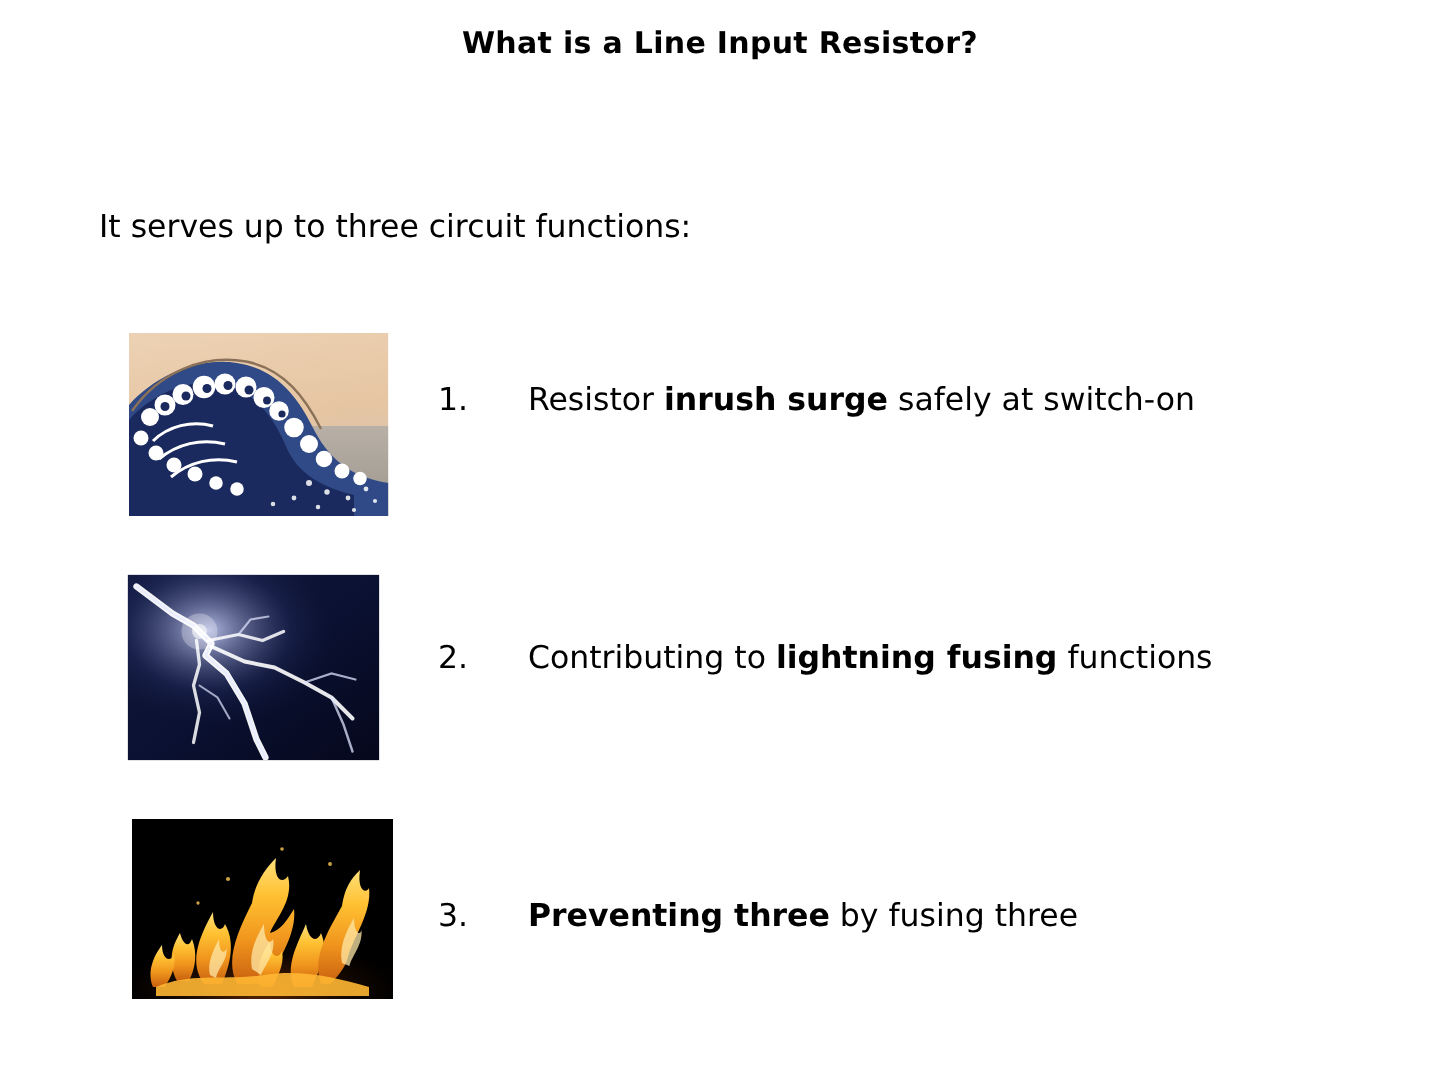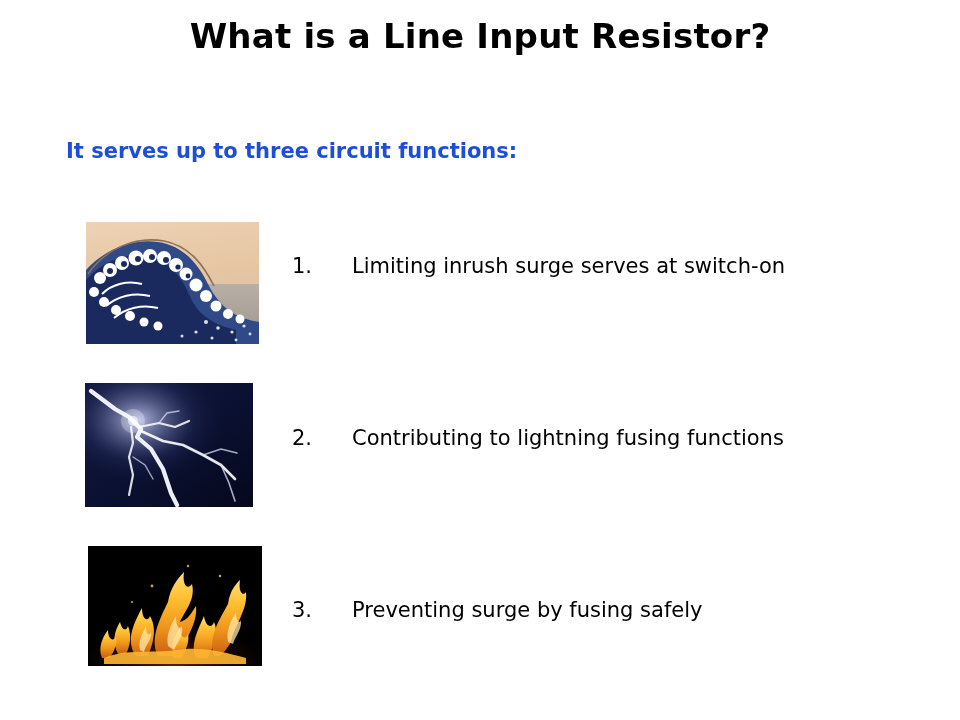--- a/index.html
+++ b/index.html
@@ -21,34 +21,34 @@
     height: 720px;
   }
 
   
   .slide-title {
     position: absolute;
     left: 0;
     top: 16px;
     width: 960px;
     text-align: center;
-    font-size: 34px;
+    font-size: 20px;
     font-weight: bold;
     letter-spacing: 0.2px;
     color: #000000;
   }
 
   
   .intro-line {
     position: absolute;
     left: 66px;
     top: 139px;
     font-size: 21px;
-    font-weight: bold;
-    color: #1d4ed8;
+    font-weight: normal;
+    color: #000000;
     white-space: nowrap;
   }
 
   
   .item-row {
     position: absolute;
     left: 292px;
     height: 30px;
     display: flex;
     align-items: baseline;
@@ -62,21 +62,21 @@
     font-size: 21px;
     color: #000000;
     width: 60px;
     flex: none;
   }
   .item-text {
     font-size: 21px;
     color: #000000;
   }
   .item-text b {
-    font-weight: normal;
+    font-weight: bold;
   }
 
   
   .thumb {
     position: absolute;
     overflow: hidden;
   }
   .thumb-wave {
     left: 86px;
     top: 222px;
@@ -257,26 +257,26 @@
           <circle cx="100" cy="20" r="1.2"></circle>
         <circle cx="132" cy="30" r="1.3"></circle>
           <circle cx="44" cy="56" r="1.1"></circle>
         <circle cx="156" cy="52" r="1.2"></circle>
       </g>
     </svg>
   </div>
 
   <div class="item-row row-1">
     <span class="item-number">1.</span>
-    <span class="item-text"><span>Limiting </span><b>inrush surge</b><span> serves at switch-on</span></span>
+    <span class="item-text"><span>Resistor </span><b>inrush surge</b><span> safely at switch-on</span></span>
   </div>
 
   <div class="item-row row-2">
     <span class="item-number">2.</span>
     <span class="item-text"><span>Contributing to </span><b>lightning fusing</b><span> functions</span></span>
   </div>
 
   <div class="item-row row-3">
     <span class="item-number">3.</span>
-    <span class="item-text"><span></span><b>Preventing surge</b><span> by fusing safely</span></span>
+    <span class="item-text"><span></span><b>Preventing three</b><span> by fusing three</span></span>
   </div>
 
 </div>
 
 </body></html>

